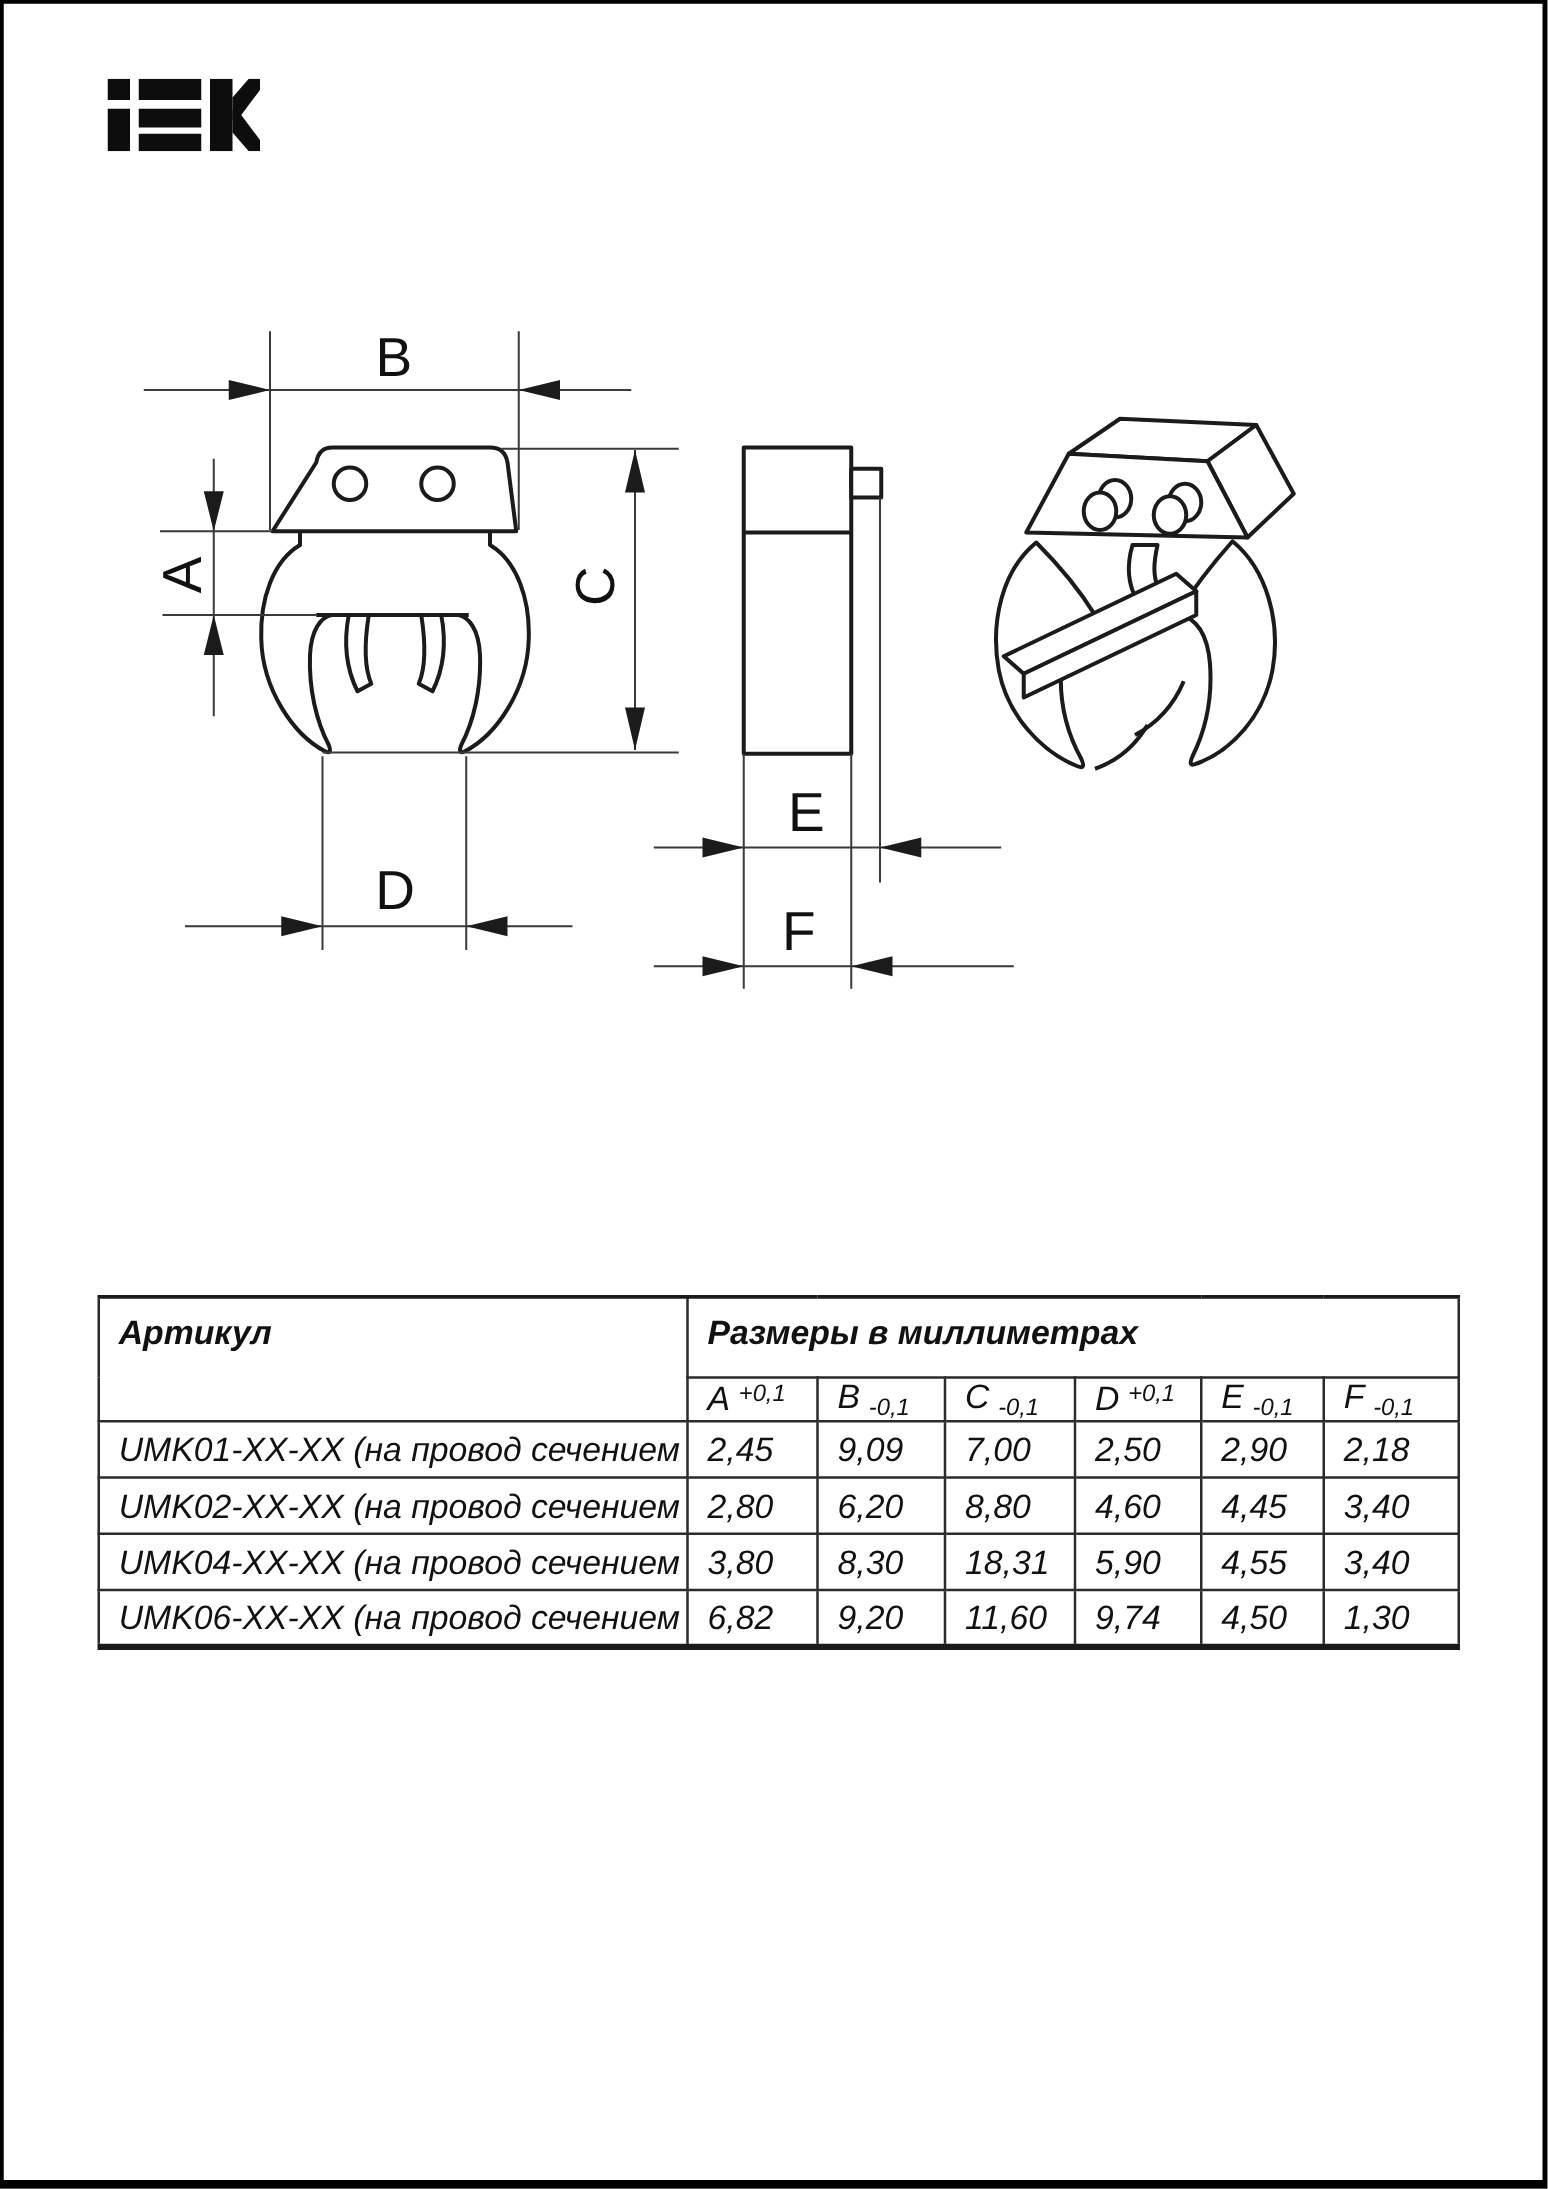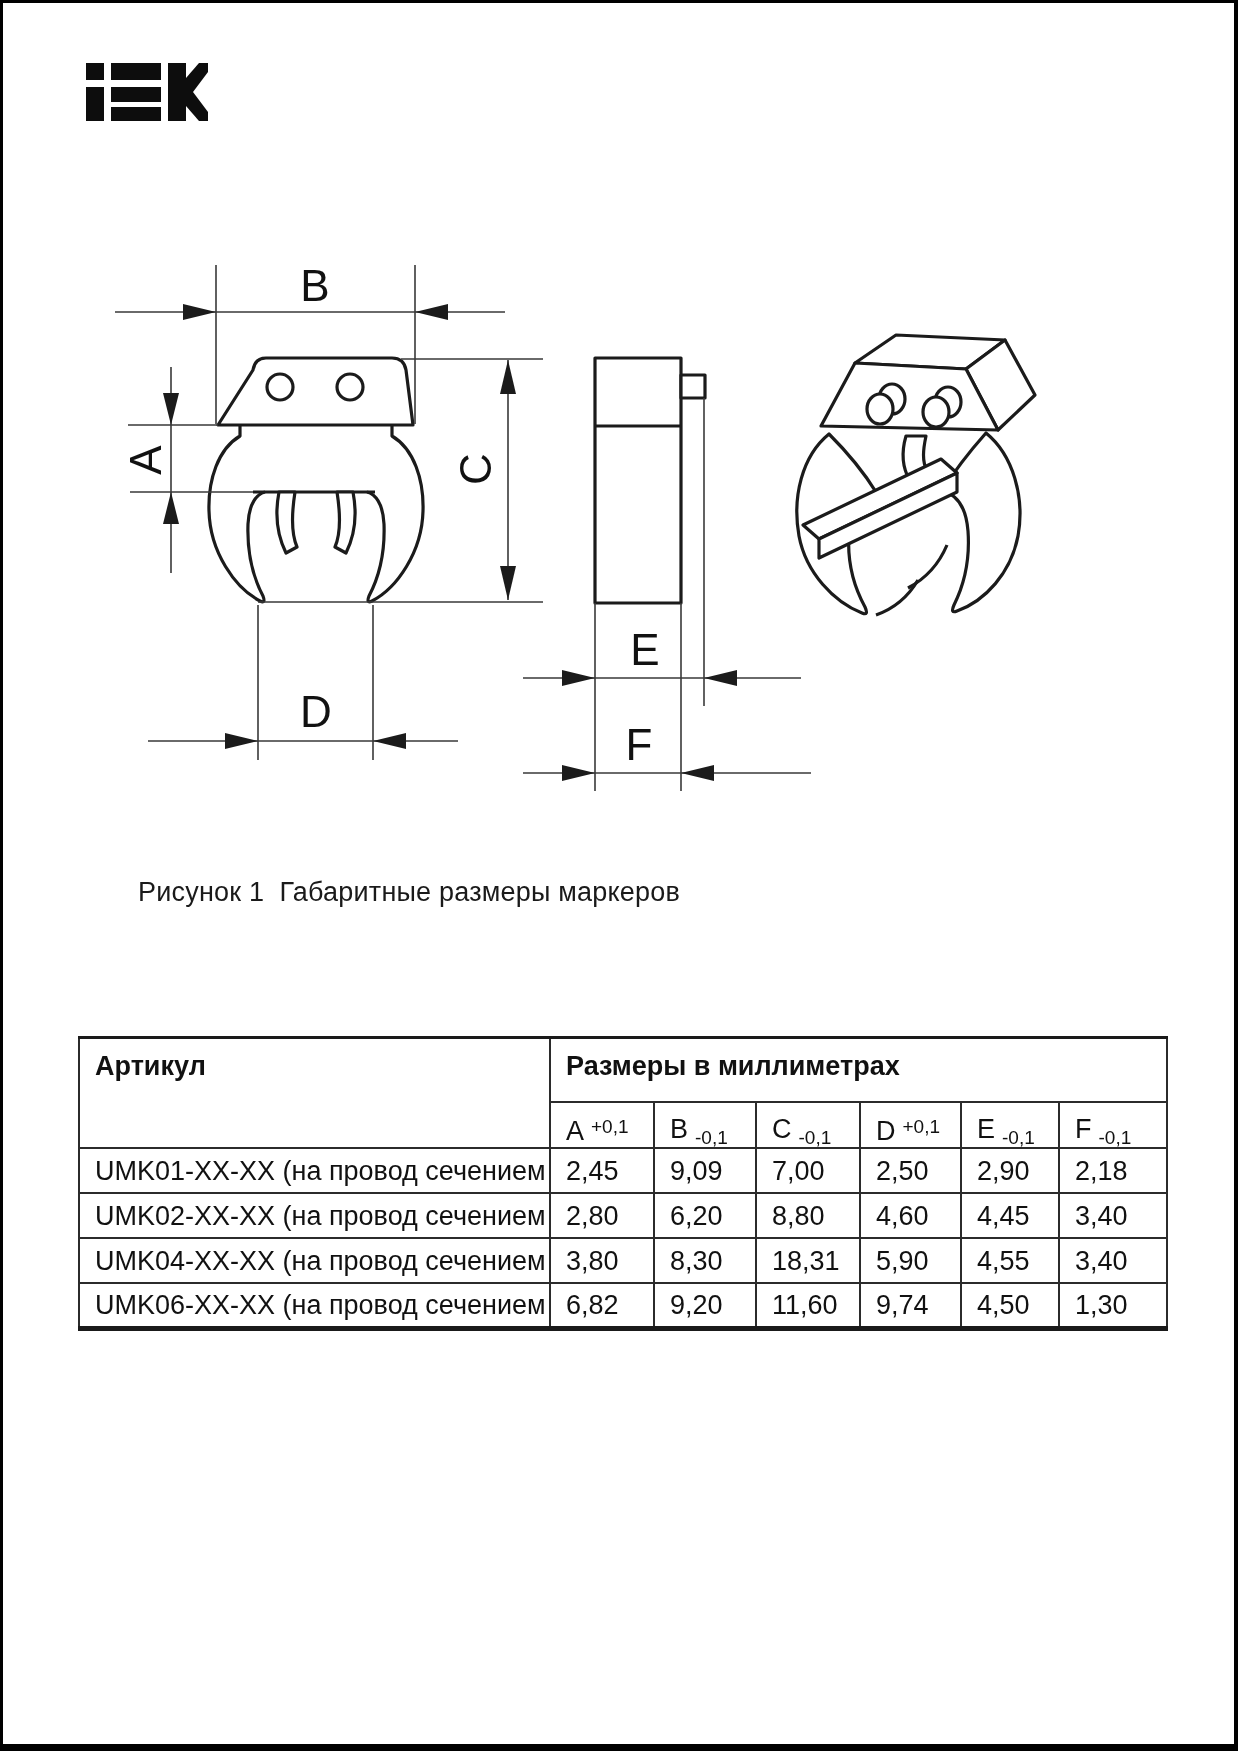--- a/index.html
+++ b/index.html
@@ -16,26 +16,26 @@
   }
   .dims{
     position:absolute; left:75px; top:1033px; width:1088px;
     border-collapse:collapse; table-layout:fixed;
     font-size:27px; color:#111;
   }
   .dims th,.dims td{
     border:2px solid #2b2b2b; padding:0 0 0 15px; text-align:left;
     line-height:1.05; overflow:hidden; white-space:nowrap;
   }
-  .dims{border-top:3px solid #1a1a1a; border-bottom:5px solid #1a1a1a;}
+  .dims{border-top:3px solid #1a1a1a; border-bottom:5px solid #1a1a1a;font-style:italic;}
   .row-head{height:64px;}
   .row-sub{height:31px;}
   .row-data{height:45px;}
   .dims th{font-weight:bold; vertical-align:top; padding-top:13px;}
-  .dims .row-sub th{font-weight:normal; vertical-align:middle; padding-top:12px; font-size:27px;}
+  .dims .row-sub th{font-weight:normal; vertical-align:middle; padding-top:0; font-size:27px;}
   .dims td{vertical-align:middle; font-weight:normal;}
   .tol{font-size:19px; display:inline-block; margin-left:7px;}
   .tol.sup{vertical-align:7px;}
   .tol.sub{vertical-align:-6px;}
   .dimlbl{font-family:"Liberation Sans", sans-serif; font-size:44px; fill:#111;}
   .thick{stroke:#1b1b1b; stroke-width:3.2; fill:none; stroke-linejoin:round;}
   .thickf{stroke:#1b1b1b; stroke-width:3.2; fill:#fff; stroke-linejoin:round;}
   .thin{stroke:#3a3a3a; stroke-width:1.6; fill:none;}
   .arrow{fill:#1b1b1b; stroke:none;}
 </style>
@@ -148,21 +148,20 @@
                Q866,613 862,604 C851,584 844,558 846,530 C848,504 859,492 873,489
                C860,468 844,449 826,431 Z"></path>
 
       <path class="thickf" d="M903,433 C898,450 900,466 907,478 L924,468 C919,458 920,447 923,433 Z"></path>
 
       <path class="thickf" d="M800,522 L938,456 L954,470 L816,536 Z"></path>
       <path class="thickf" d="M816,536 L954,470 L954,489 L816,555 Z"></path>
     </g>
   </svg>
 
-  <div class="caption">Рисунок 1  Габаритные размеры маркеров</div>
 
   <table class="dims">
     <colgroup>
       <col style="width:471px">
         <col style="width:104px">
         <col style="width:102px">
       <col style="width:104px">
         <col style="width:101px">
         <col style="width:98px">
         <col style="width:108px">

